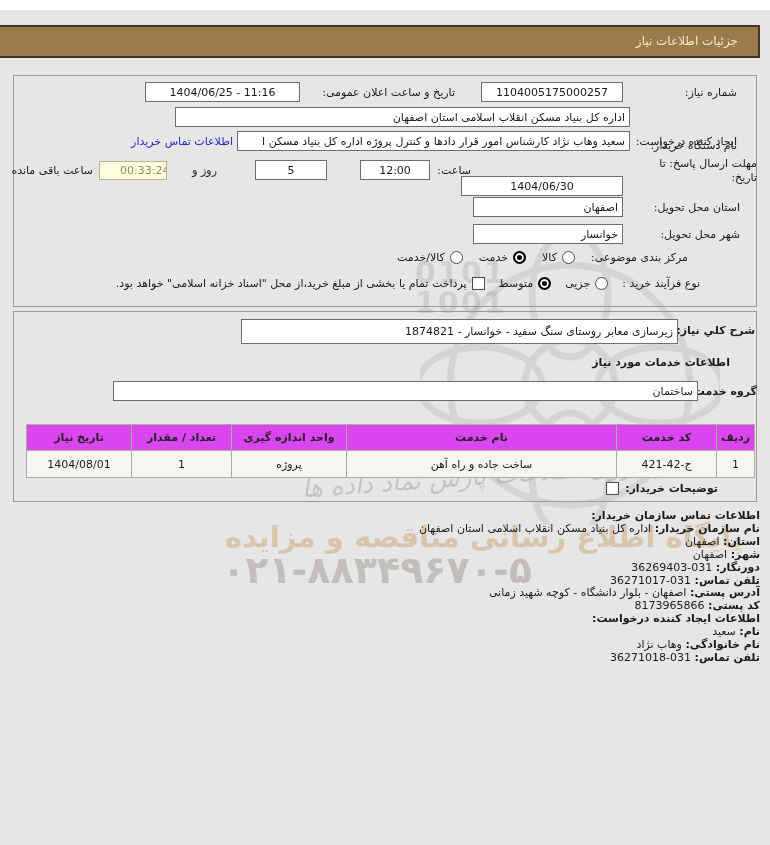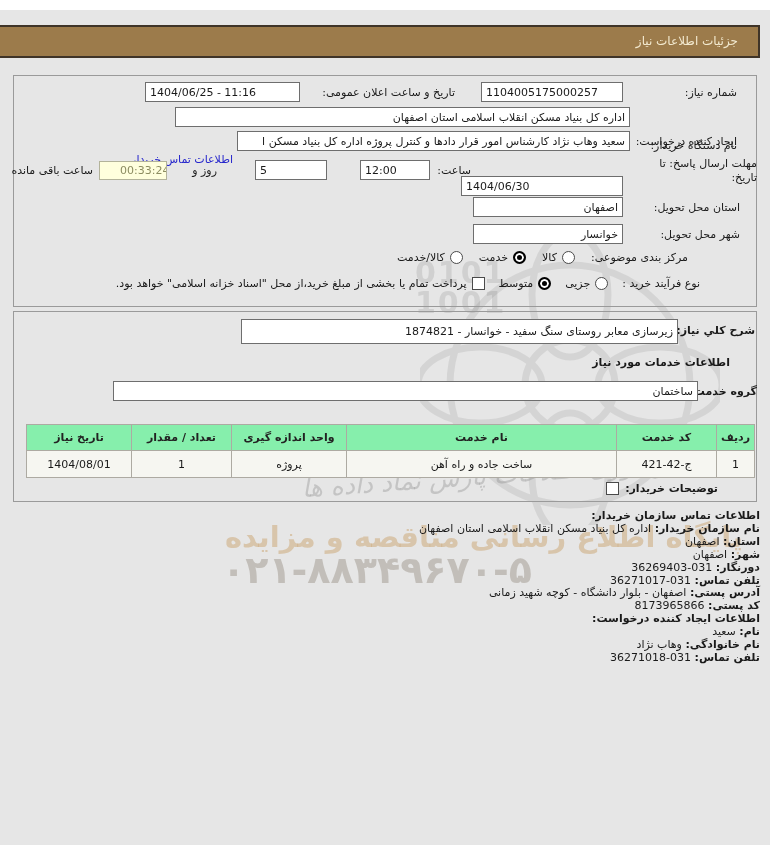--- a/index.html
+++ b/index.html
@@ -19,21 +19,21 @@
   }
   .gbox{border:1px solid #9a9a9a;background:transparent;}
   .box1{top:75px;right:13px;width:742px;height:230px;}
   .box2{top:311px;right:13px;width:742px;height:189px;}
   .lbl{white-space:nowrap;color:#1a1a1a;}
   .b{font-weight:bold;}
   .inp{
     background:#fff;border:1px solid #6e6e6e;height:20px;line-height:20px;
     padding:0 4px;overflow:hidden;white-space:nowrap;box-sizing:border-box;
   }
-  .inp.c{text-align:left;}
+  .inp.c{text-align:center;}
   .inp.sm{height:19px;line-height:17px;}
   .ltr{direction:ltr;unicode-bidi:isolate;}
   .yellow{background:#ffffdd;border:1px solid #b3b39a;color:#8c8c60;text-align:center;padding-left:20px;}
   .link{color:#2626cc;cursor:pointer;white-space:nowrap;}
   .radio{
     width:13px;height:13px;border:1px solid #4a4a4a;border-radius:50%;
     background:#fff;display:inline-block;vertical-align:middle;box-sizing:border-box;flex:none;
   }
   .radio.on{background:#000;border:2px solid #000;box-shadow:inset 0 0 0 2px #fff;}
   .chk{
@@ -43,21 +43,21 @@
   .optrow{display:flex;align-items:center;gap:16px;white-space:nowrap;}
   .opt{display:flex;align-items:center;gap:5px;}
   table.svc{
     border-collapse:collapse;table-layout:fixed;width:728px;direction:rtl;
     font-size:11px;background:#fcfcf9;
   }
   table.svc th,table.svc td{
     border:1px solid #adaaa2;text-align:center;overflow:hidden;white-space:nowrap;
     padding:0 3px;
   }
-  table.svc th{background:#86efac;height:25px;font-weight:bold;color:#222;}
+  table.svc th{background:#d946ef;height:25px;font-weight:bold;color:#222;}
   table.svc td{background:#f6f6f1;height:26px;}
   .contact{right:10px;top:510px;text-align:right;line-height:12.9px;font-size:11px;}
   .contact div{white-space:nowrap;}
   .wm{pointer-events:none;}
   .wm-pars{
     left:138px;top:430px;font-size:45px;font-weight:bold;letter-spacing:1px;
     color:rgba(140,140,140,0.38);direction:ltr;font-family:"DejaVu Sans",sans-serif;
   }
   .wm-script{
     left:40px;top:468px;width:700px;font-size:25px;font-style:italic;
@@ -108,21 +108,21 @@
 <span class="abs lbl" style="top:86px;right:33px;">شماره نیاز:</span>
 <div class="abs inp c ltr" style="top:82px;right:147px;width:142px;">1104005175000257</div>
 <span class="abs lbl" style="top:86px;right:315px;margin-left:8px;">تاریخ و ساعت اعلان عمومی:</span>
 <div class="abs inp c ltr" style="top:82px;right:470px;width:155px;">1404/06/25 - 11:16</div>
 
 <span class="abs lbl" style="top:111px;right:33px;margin-top:28px;">نام دستگاه خریدار:</span>
 <div class="abs inp" style="top:107px;right:140px;width:455px;">اداره کل بنیاد مسکن انقلاب اسلامی استان اصفهان</div>
 
 <span class="abs lbl" style="top:135px;right:33px;">ایجاد کننده درخواست:</span>
 <div class="abs inp" style="top:131px;right:140px;width:393px;">سعید وهاب نژاد کارشناس امور قرار دادها و کنترل  پروژه اداره کل بنیاد مسکن ا</div>
-<span class="abs link" style="top:153px;right:537px;">اطلاعات تماس خریدار</span>
+<span class="abs link" style="top:135px;right:537px;">اطلاعات تماس خریدار</span>
 
 <div class="abs lbl" style="top:157px;right:13px;width:118px;white-space:normal;line-height:14px;text-align:right;">مهلت ارسال پاسخ: تا تاریخ:</div>
 <div class="abs inp c ltr" style="top:176px;right:147px;width:162px;">1404/06/30</div>
 <span class="abs lbl" style="top:164px;right:299px;">ساعت:</span>
 <div class="abs inp c ltr" style="top:160px;right:340px;width:70px;">12:00</div>
 <div class="abs inp c ltr" style="top:160px;right:443px;width:72px;">5</div>
 <span class="abs lbl" style="top:164px;right:553px;">روز و</span>
 <div class="abs inp sm yellow ltr" style="top:161px;right:603px;width:68px;">00:33:24</div>
 <span class="abs lbl" style="top:164px;right:677px;">ساعت باقی مانده</span>
 

